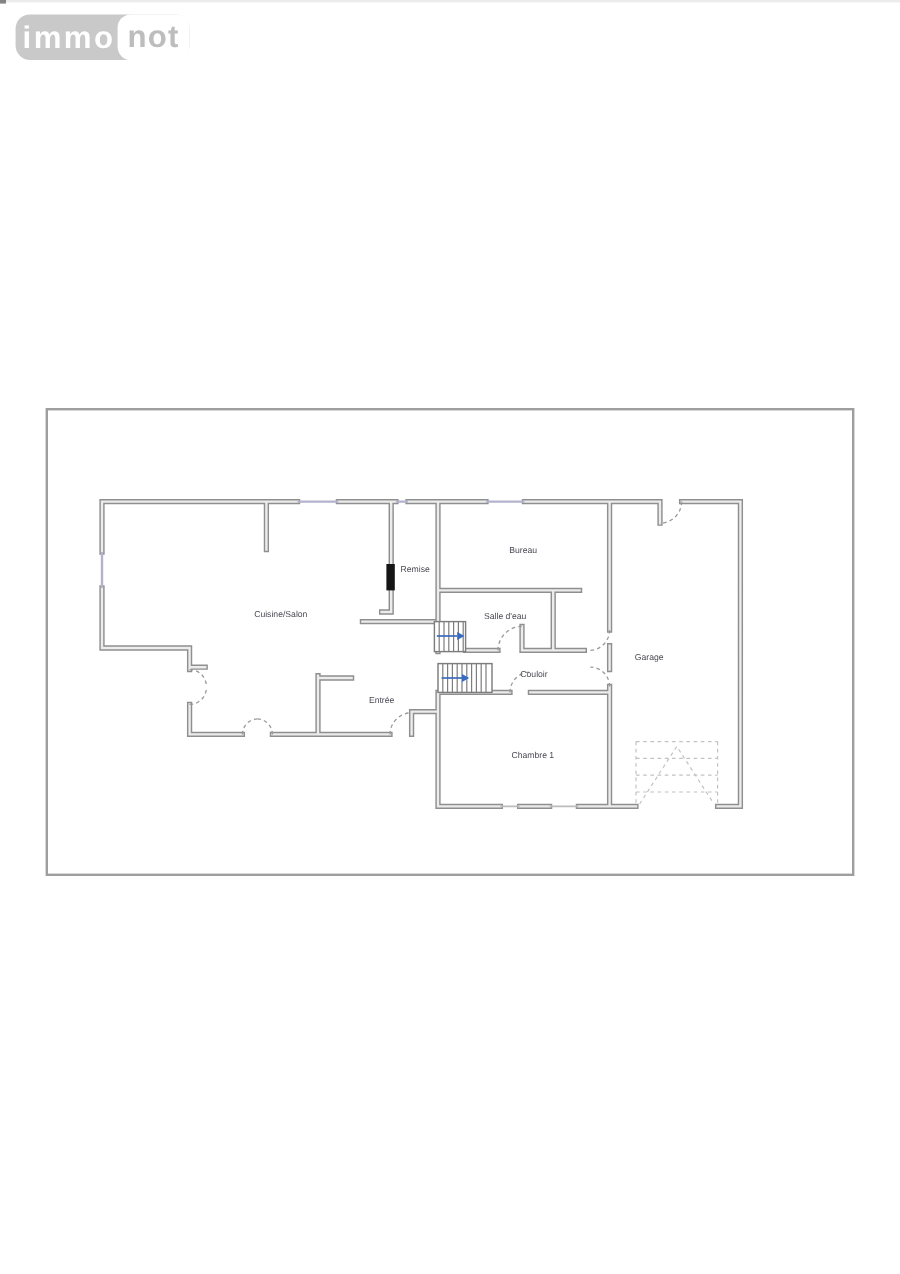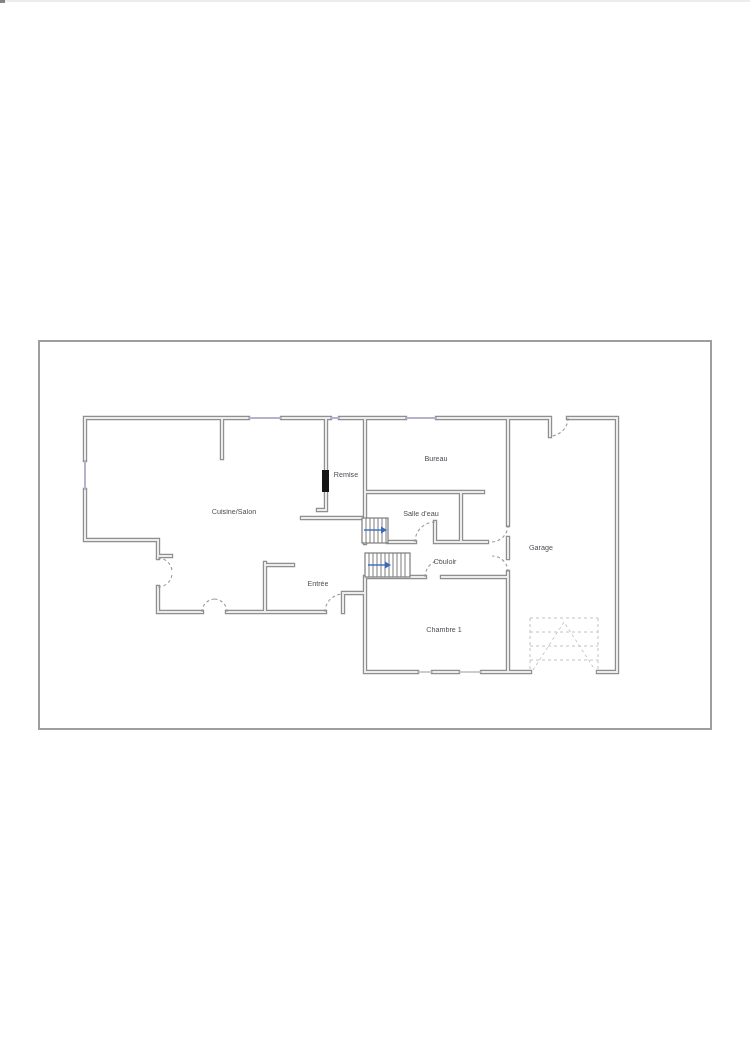--- a/index.html
+++ b/index.html
@@ -22,20 +22,24 @@
   svg.plan{position:absolute;left:0;top:0;}
   svg text{font-family:"Liberation Sans", sans-serif;font-size:7.2px;fill:#4b4b55;}
 </style>
 </head>
 <body>
 
 <div class="page">
   <div class="top-edge"></div>
   <div class="corner-artifact"></div>
 
+  <div class="logo">
+    <span class="logo-left">immo</span>
+    <span class="logo-right">not</span>
+  </div>
 
   <div class="plan-frame"></div>
 
   <svg class="plan" width="750" height="1062" viewBox="0 0 750 1062" fill="none">
 
     <g>
       <path stroke="#8f8f8f" stroke-width="4.4" stroke-linecap="square" d="
         M85 418 H248  M282 418 H330  M340 418 H405  M437 418 H550
         M568 418 H617 V672 H598
         M85 418 V460  M85 490 V540 H158 V558

